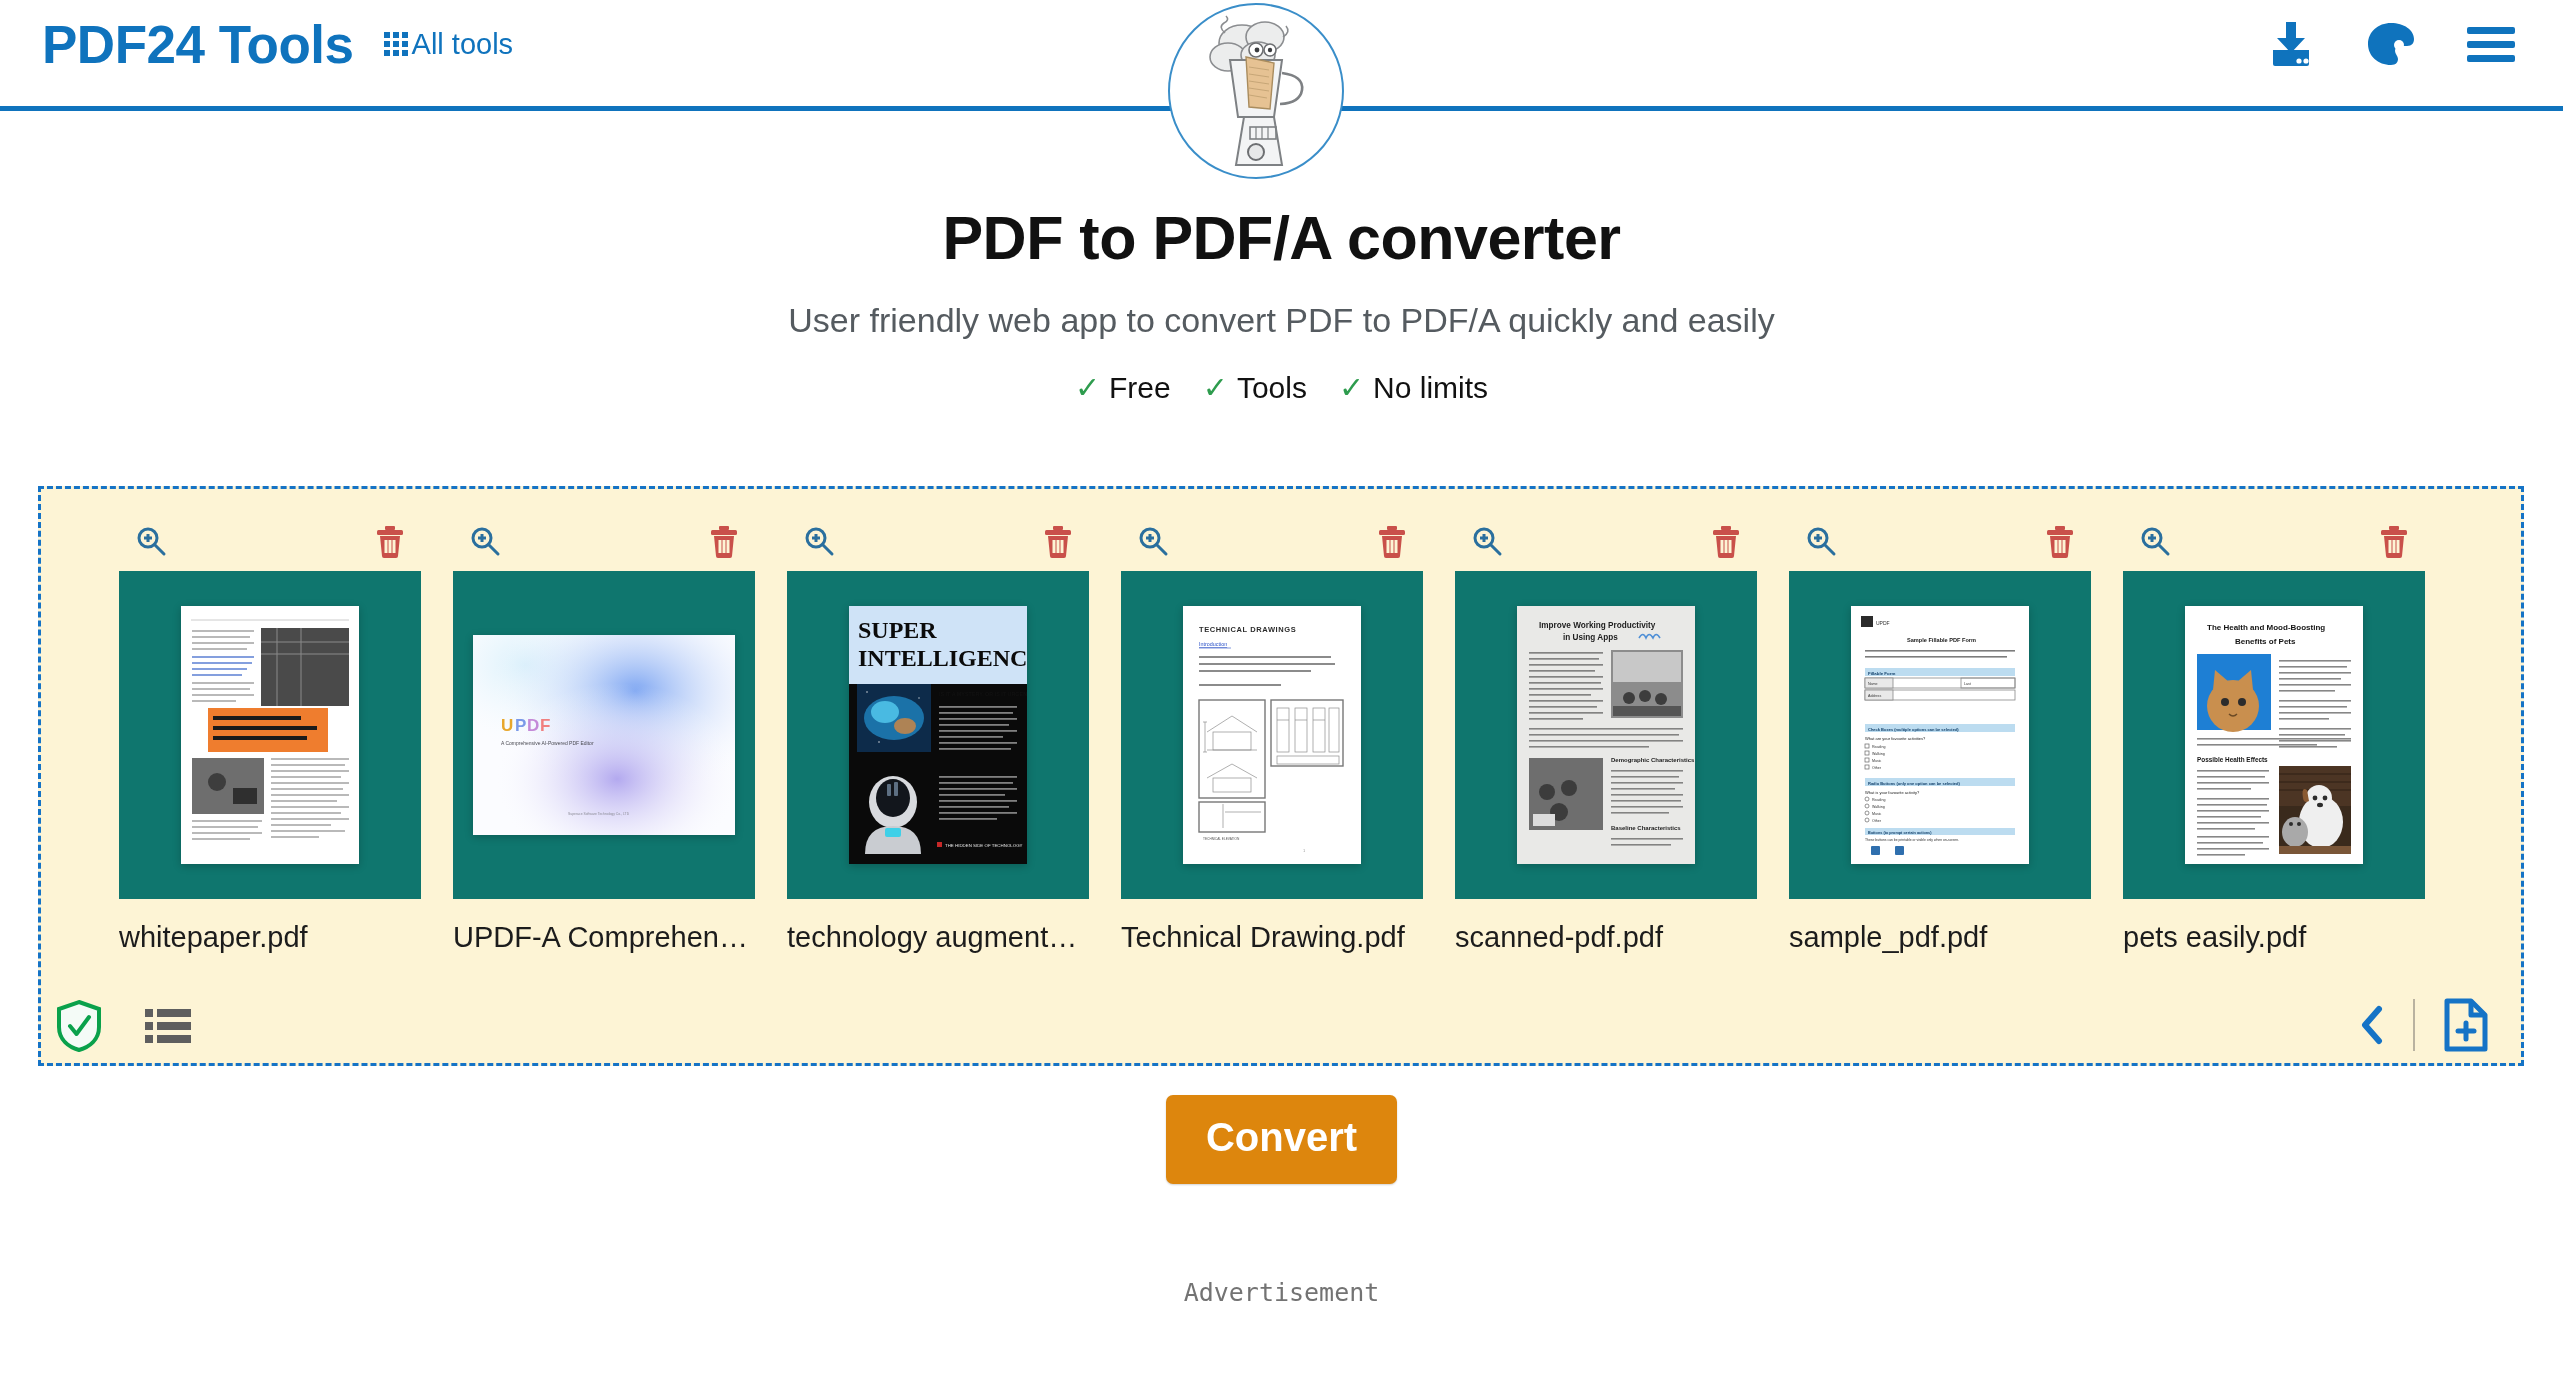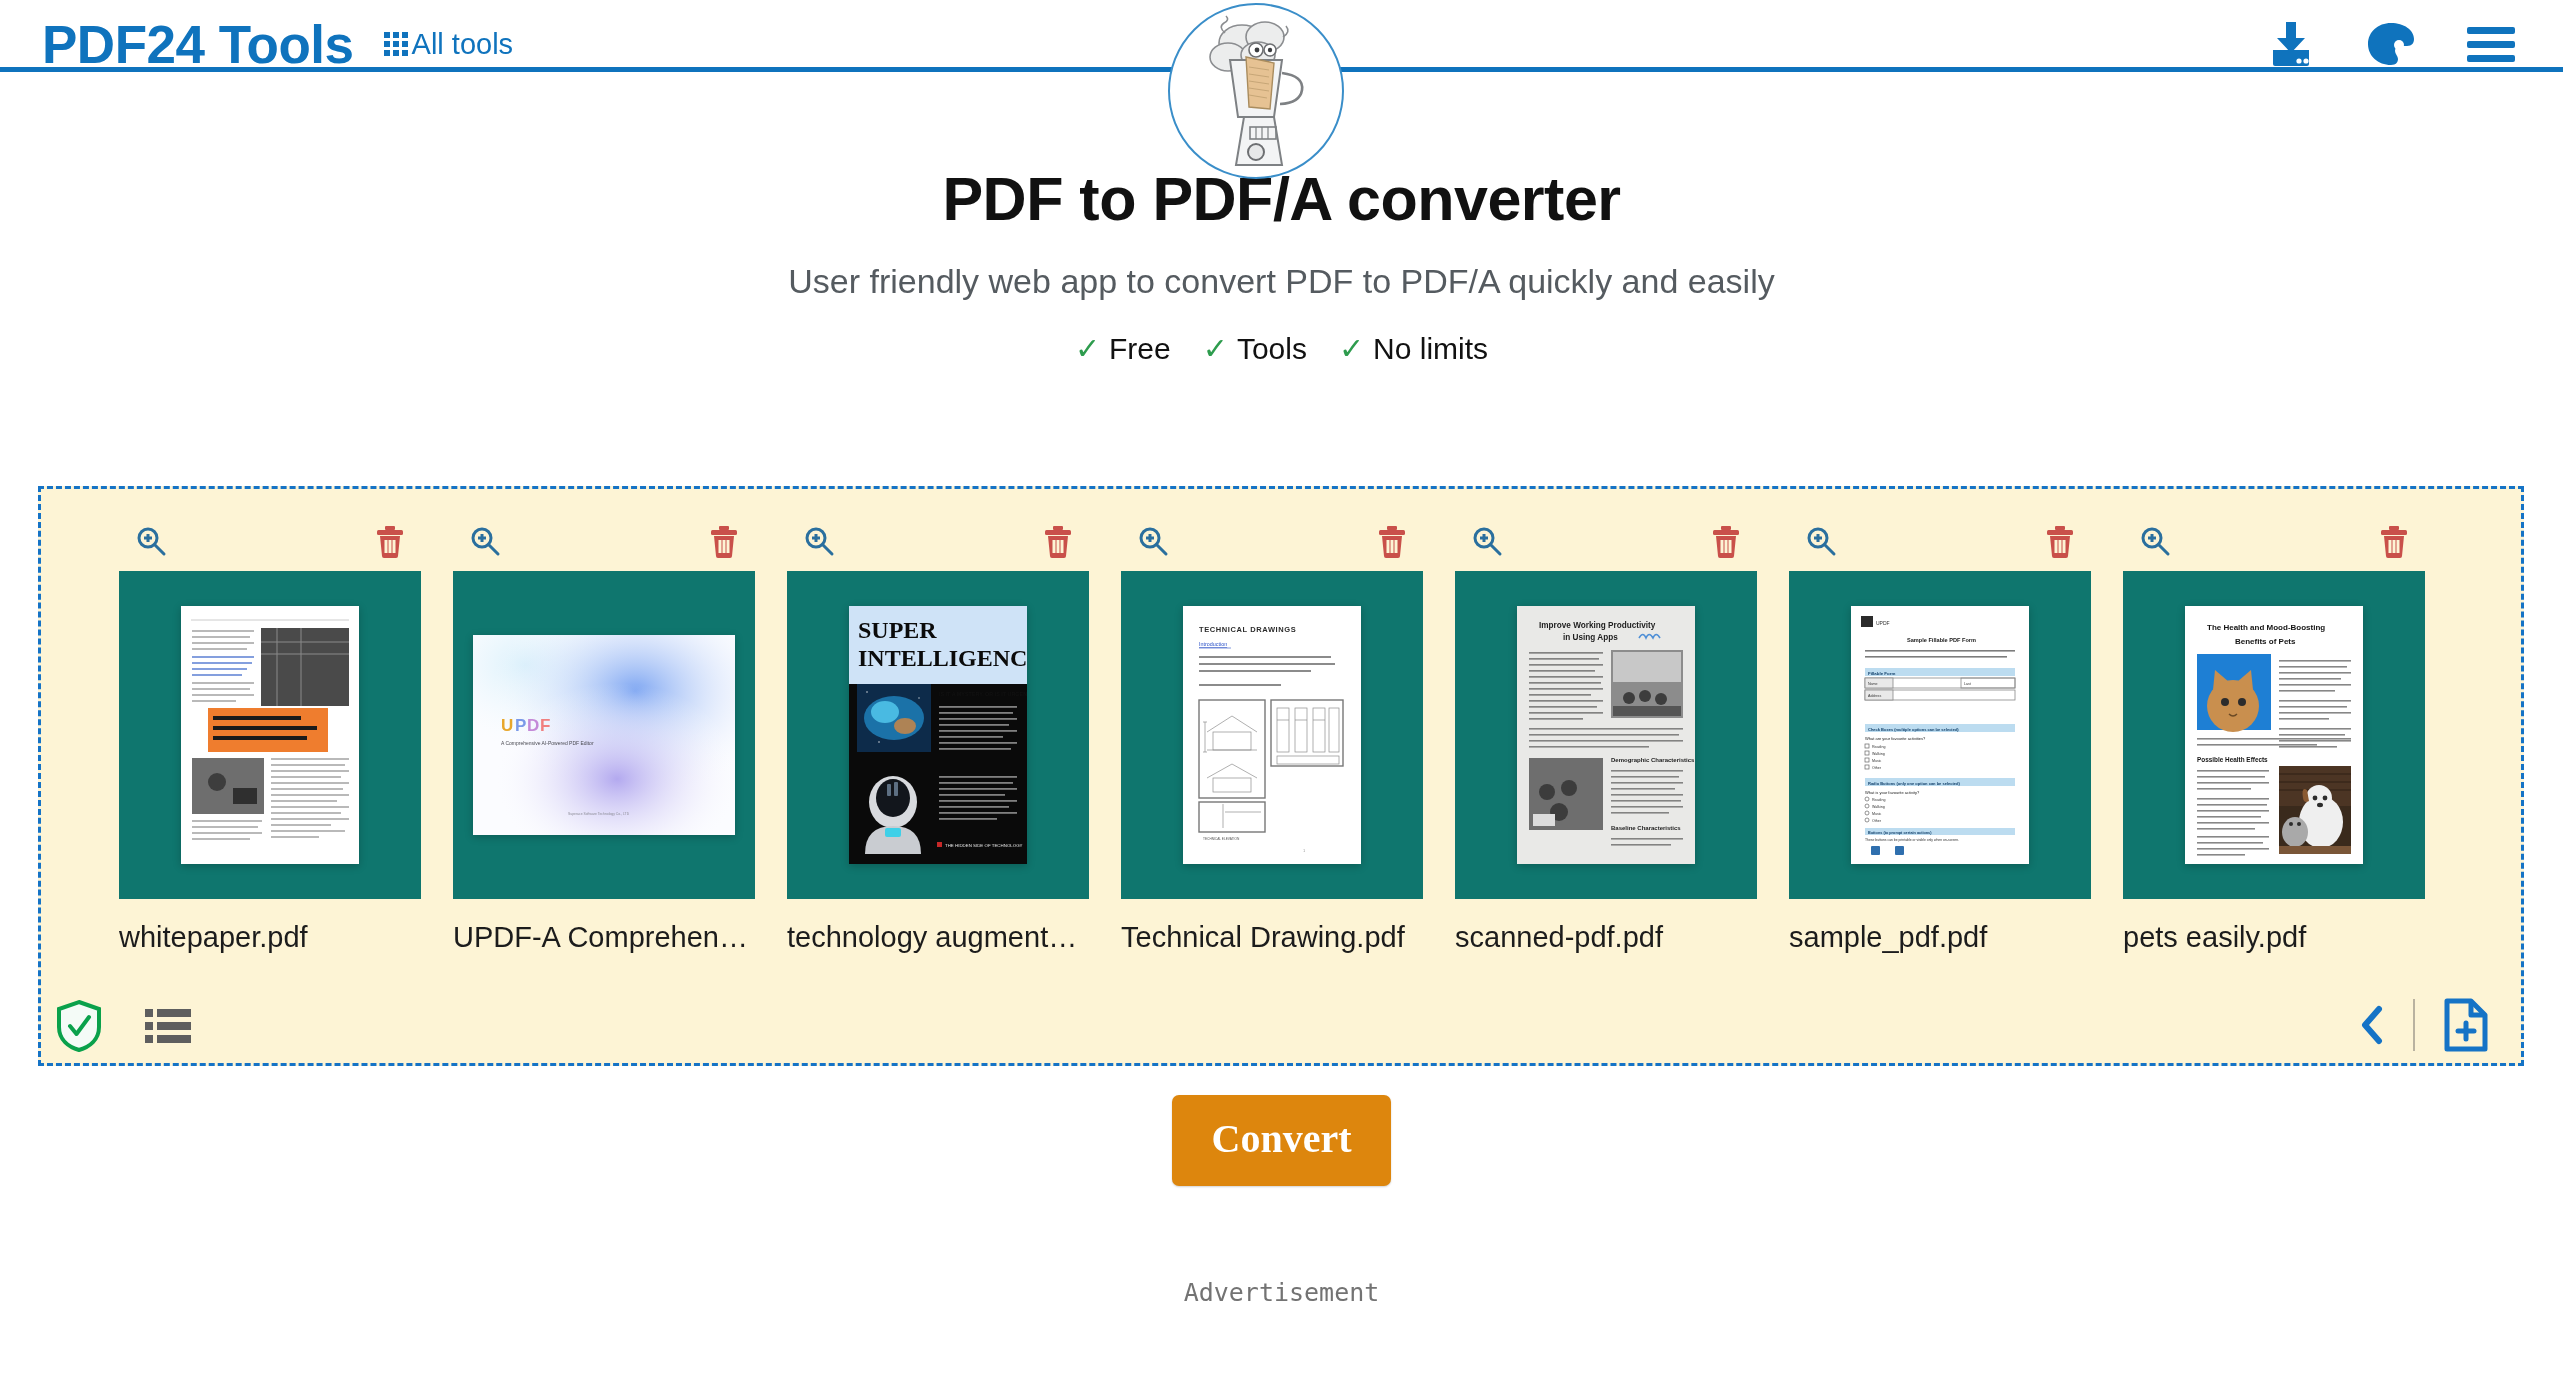--- a/index.html
+++ b/index.html
@@ -7,21 +7,21 @@
     margin: 0; padding: 0;
     width: 2563px; height: 1384px;
     background: #ffffff;
     font-family: "Liberation Sans", sans-serif;
     overflow: hidden;
   }
 
   
   .header {
     position: relative;
-    height: 72px;
+    height: 111px;
     border-bottom: 5px solid #0f73bd;
     background: #ffffff;
     padding-left: 43px;
   }
   .header-left {
     position: absolute;
     left: 42px; top: 0;
     height: 88px;
     display: flex; align-items: center; gap: 30px;
   }
@@ -172,21 +172,21 @@
   }
   .convert-btn {
     background: #dd860d;
     color: #ffffff;
     border: none;
     border-radius: 7px;
     font-size: 40px;
     font-weight: bold;
     padding: 20px 40px 24px 40px;
     cursor: pointer;
-    font-family: Liberation Serif, serif;
+    font-family: Liberation Sans, sans-serif;
     box-shadow: 0 1px 2px rgba(0,0,0,0.18);
   }
 
   .ad-label {
     position: absolute;
     left: 0; top: 1278px;
     width: 100%;
     text-align: center;
     font-family: "DejaVu Sans Mono", monospace;
     font-size: 25px;

